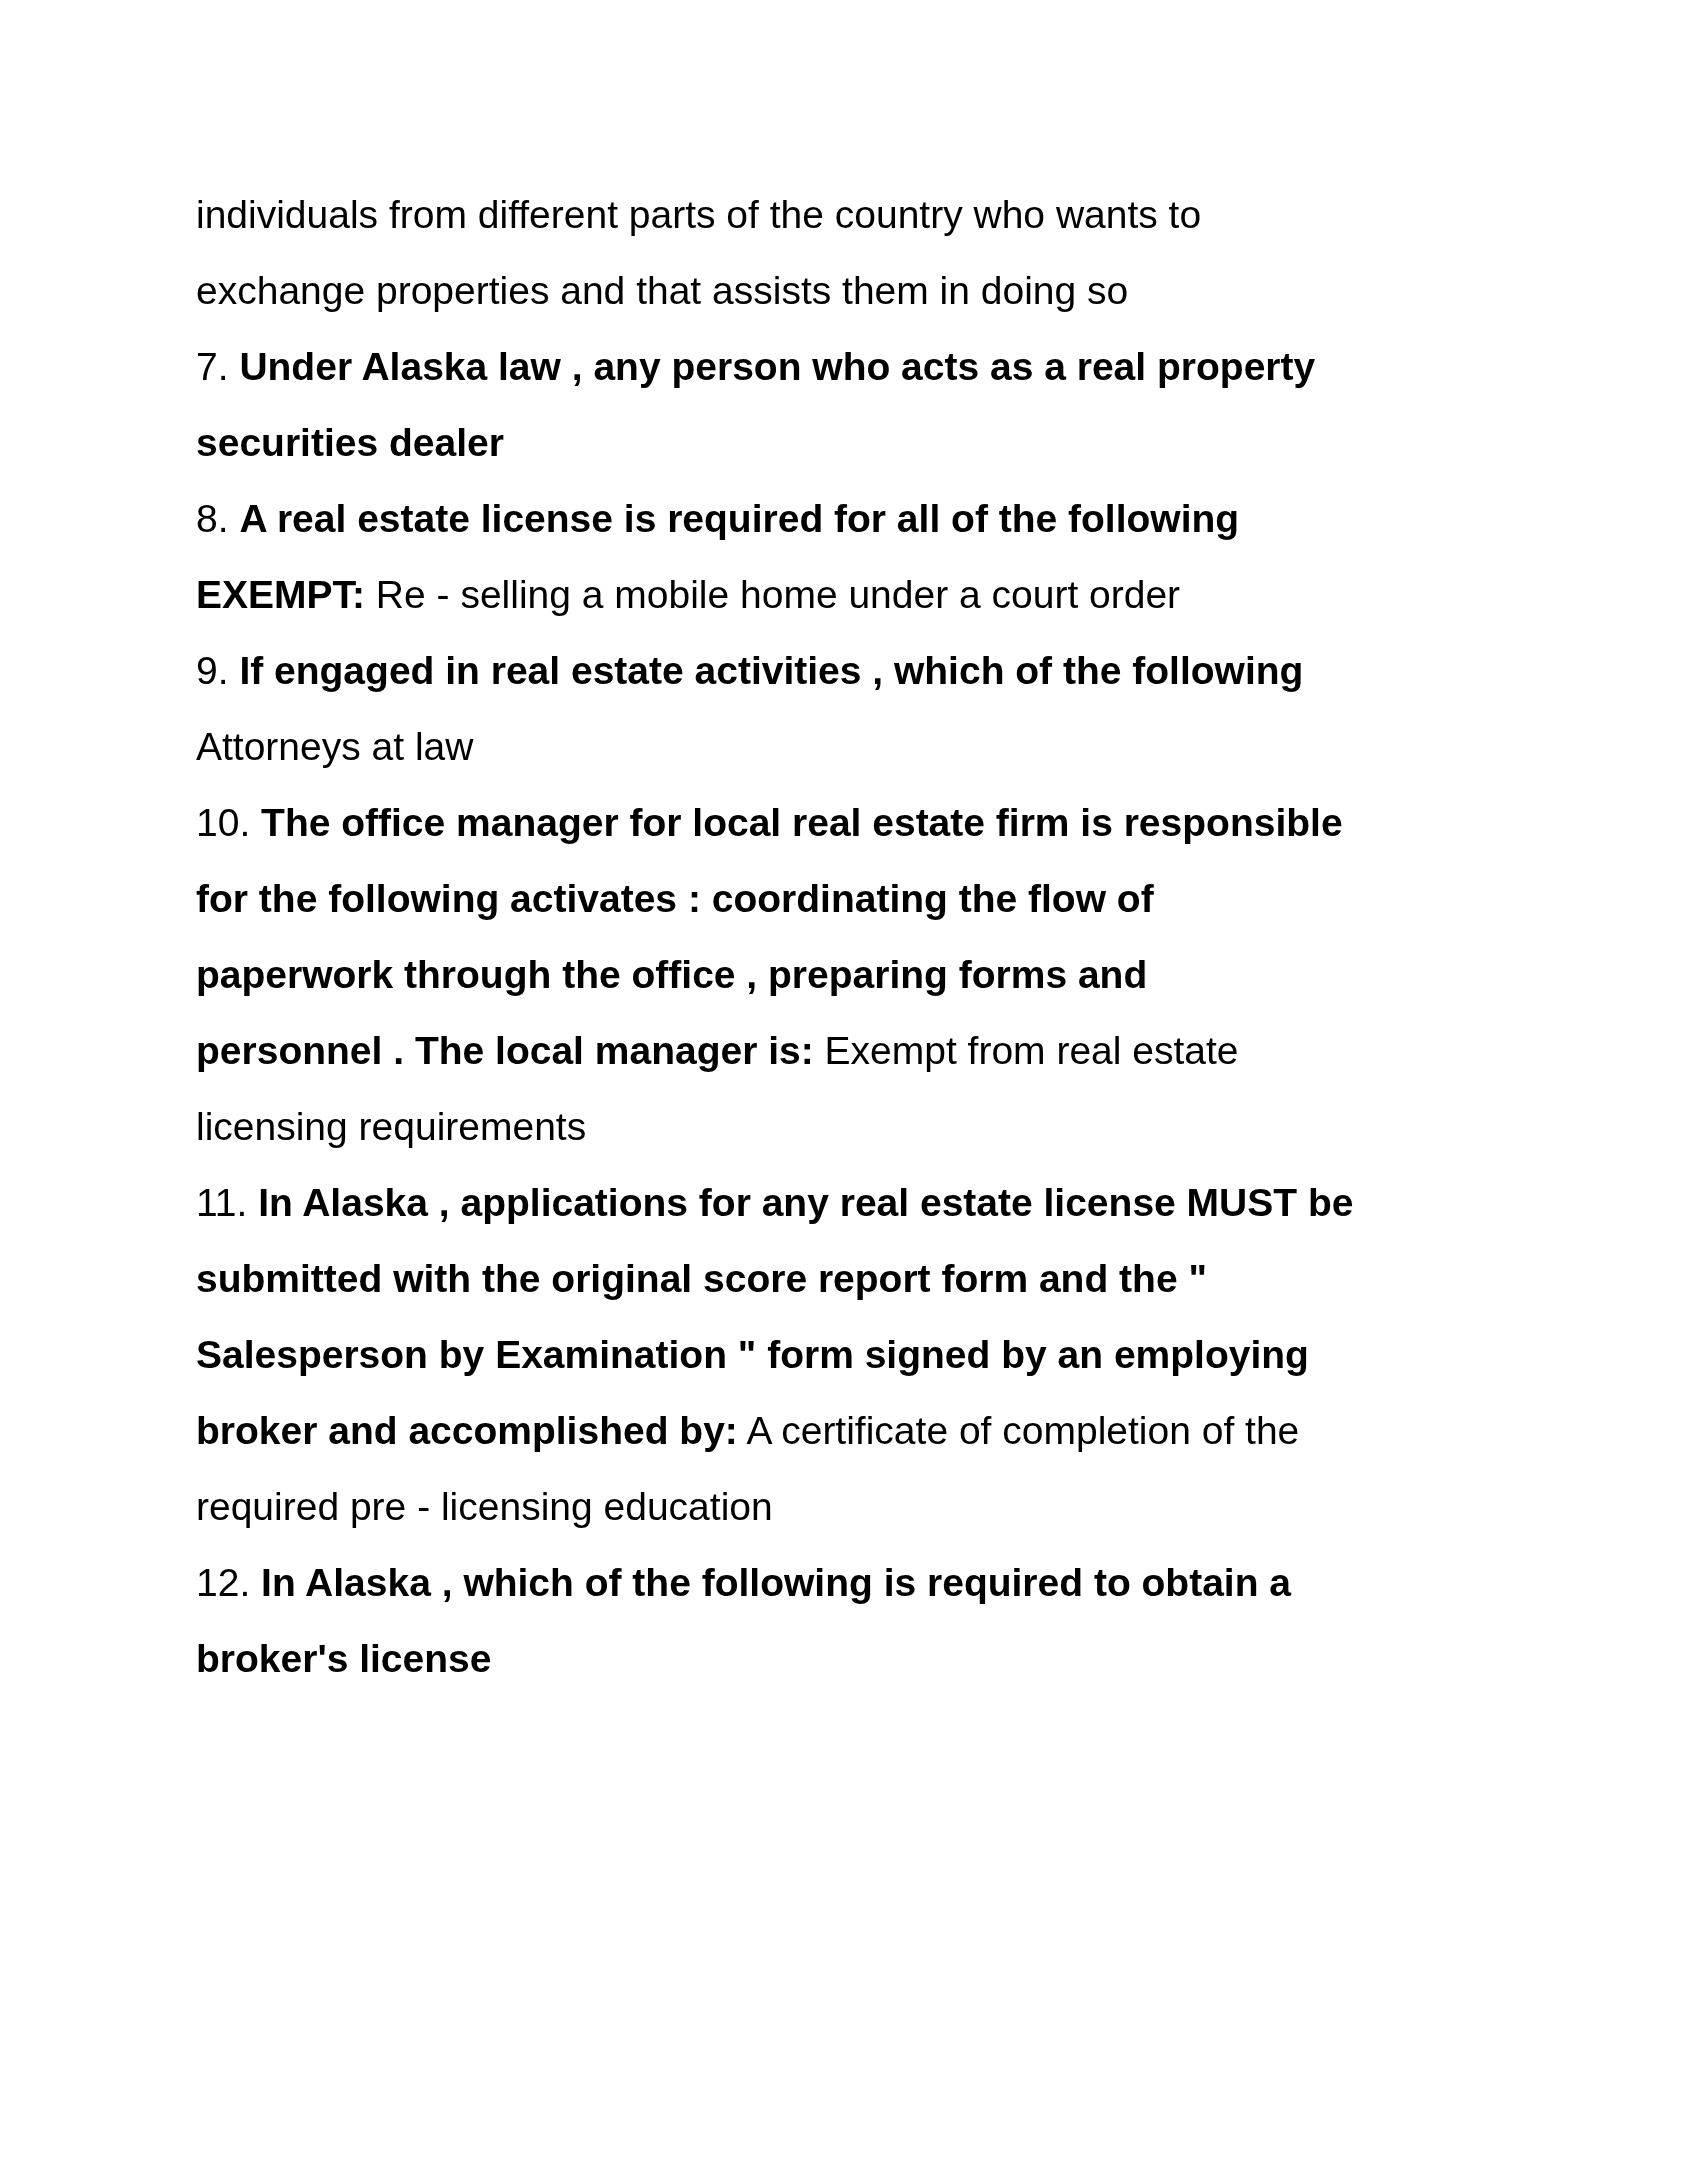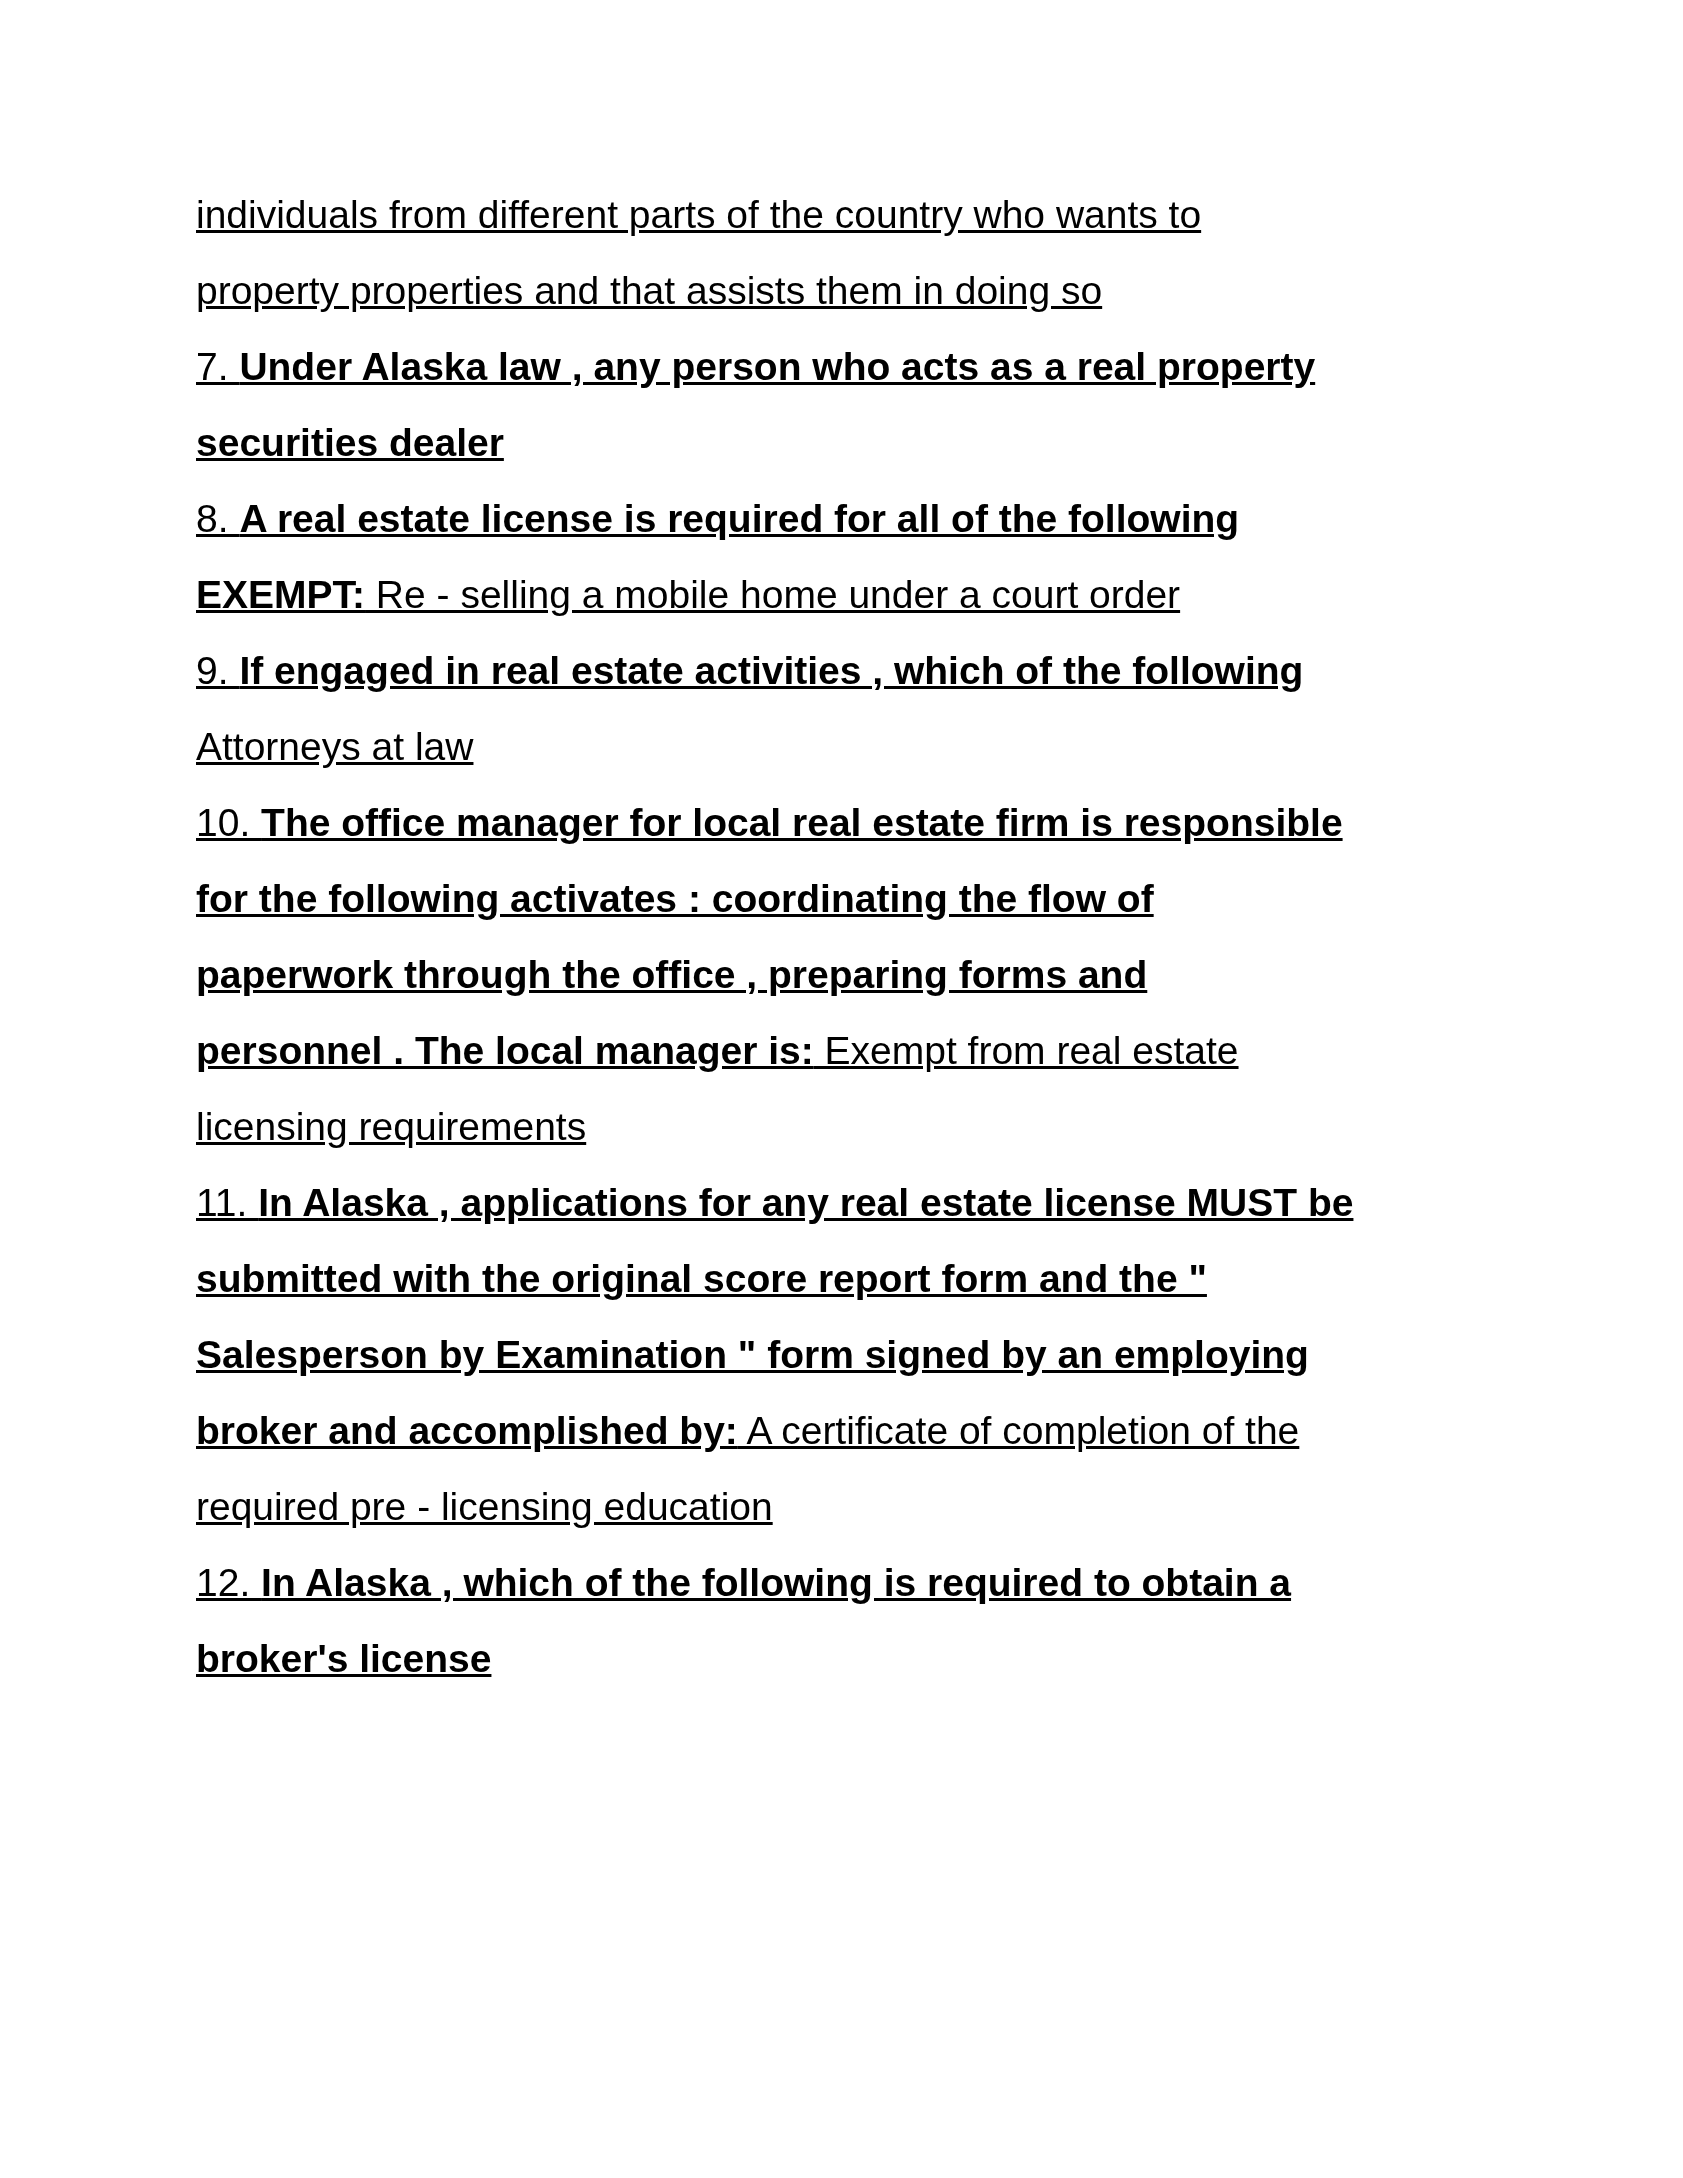--- a/index.html
+++ b/index.html
@@ -16,40 +16,39 @@
     position: relative;
     width: 1683px;
     height: 2178px;
     box-sizing: border-box;
     padding: 177px 59px 0 196px;
   }
   .textblock {
     font-size: 39px;
     line-height: 76px;
     letter-spacing: 0px;
-    text-decoration: underline;
   }
   .line {
     white-space: pre;   
     height: 76px;
   }
   .seg-regular {
     font-weight: 400;
   }
   .seg-bold {
     font-weight: 700;
   }
 </style>
 </head>
 <body style="background: rgb(255, 255, 255); color: rgb(0, 0, 0);">
 
 <div class="page">
   <div class="textblock">
       <div class="line"><span class="seg-regular">individuals from different parts of the country who wants to</span></div>
-      <div class="line"><span class="seg-regular">property properties and that assists them in doing so</span></div>
+      <div class="line"><span class="seg-regular">exchange properties and that assists them in doing so</span></div>
       <div class="line"><span class="seg-regular">7. </span><span class="seg-bold">Under Alaska law , any person who acts as a real property</span></div>
       <div class="line"><span class="seg-bold">securities dealer</span></div>
       <div class="line"><span class="seg-regular">8. </span><span class="seg-bold">A real estate license is required for all of the following</span></div>
       <div class="line"><span class="seg-bold">EXEMPT:</span><span class="seg-regular"> Re - selling a mobile home under a court order</span></div>
       <div class="line"><span class="seg-regular">9. </span><span class="seg-bold">If engaged in real estate activities , which of the following</span></div>
       <div class="line"><span class="seg-regular">Attorneys at law</span></div>
       <div class="line"><span class="seg-regular">10. </span><span class="seg-bold">The office manager for local real estate firm is responsible</span></div>
       <div class="line"><span class="seg-bold">for the following activates : coordinating the flow of</span></div>
       <div class="line"><span class="seg-bold">paperwork through the office , preparing forms and</span></div>
       <div class="line"><span class="seg-bold">personnel . The local manager is:</span><span class="seg-regular"> Exempt from real estate</span></div>

